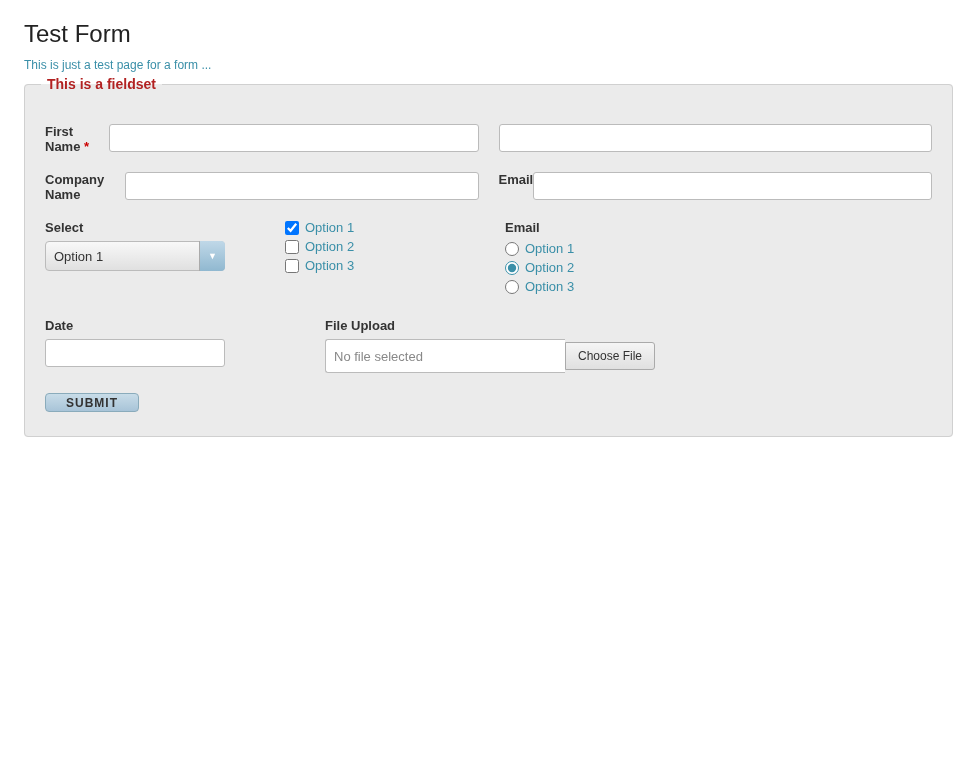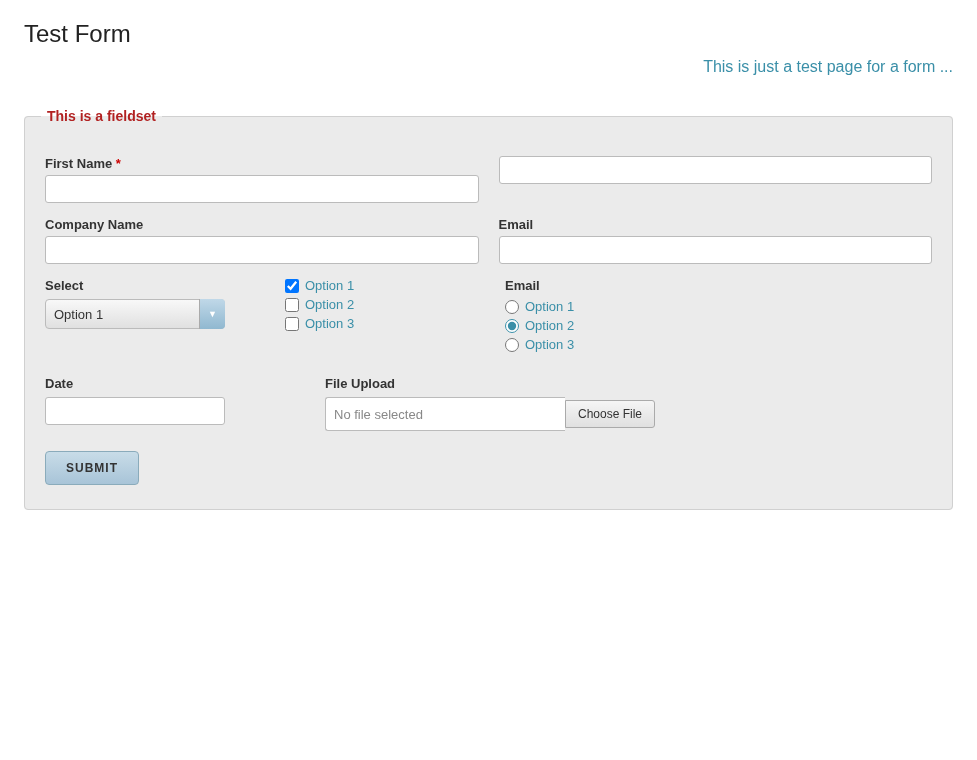--- a/index.html
+++ b/index.html
@@ -11,23 +11,22 @@
       padding: 20px 24px;
     }
     h1 {
       font-size: 24px;
       font-weight: normal;
       color: #222;
       margin-bottom: 10px;
     }
     .subtitle {
       color: #3a8fa8;
-      font-size: 16px;
-      margin-bottom: 32px;
-      text-align: right;
+      font-size: 12px;
+      margin-bottom: 4px;
     }
     fieldset {
       background: #ebebeb;
       border: 1px solid #d0d0d0;
       border-radius: 4px;
       padding: 18px 20px 24px 20px;
     }
     legend {
       font-size: 14px;
       font-weight: bold;
@@ -36,21 +35,20 @@
       margin-left: -4px;
     }
     .form-row {
       display: flex;
       gap: 20px;
       margin-top: 14px;
     }
     .form-group {
       flex: 1;
       display: flex;
-      flex-direction: column;
     }
     .form-group label {
       font-size: 13px;
       font-weight: bold;
       color: #333;
       margin-bottom: 4px;
     }
     .required {
       color: #cc0000;
     }
@@ -219,21 +217,21 @@
       font-size: 13px;
       resize: vertical;
       margin-top: 6px;
       outline: none;
     }
     
     .submit-row {
       margin-top: 20px;
     }
     .submit-btn {
-      height: 34px;
+      height: 19px;
       padding: 0 20px;
       border: 1px solid #8aabbb;
       border-radius: 4px;
       background: linear-gradient(to bottom, #c8dce8, #a8c4d8);
       font-size: 12px;
       font-weight: bold;
       color: #333;
       letter-spacing: 1px;
       cursor: pointer;
       text-transform: uppercase;

